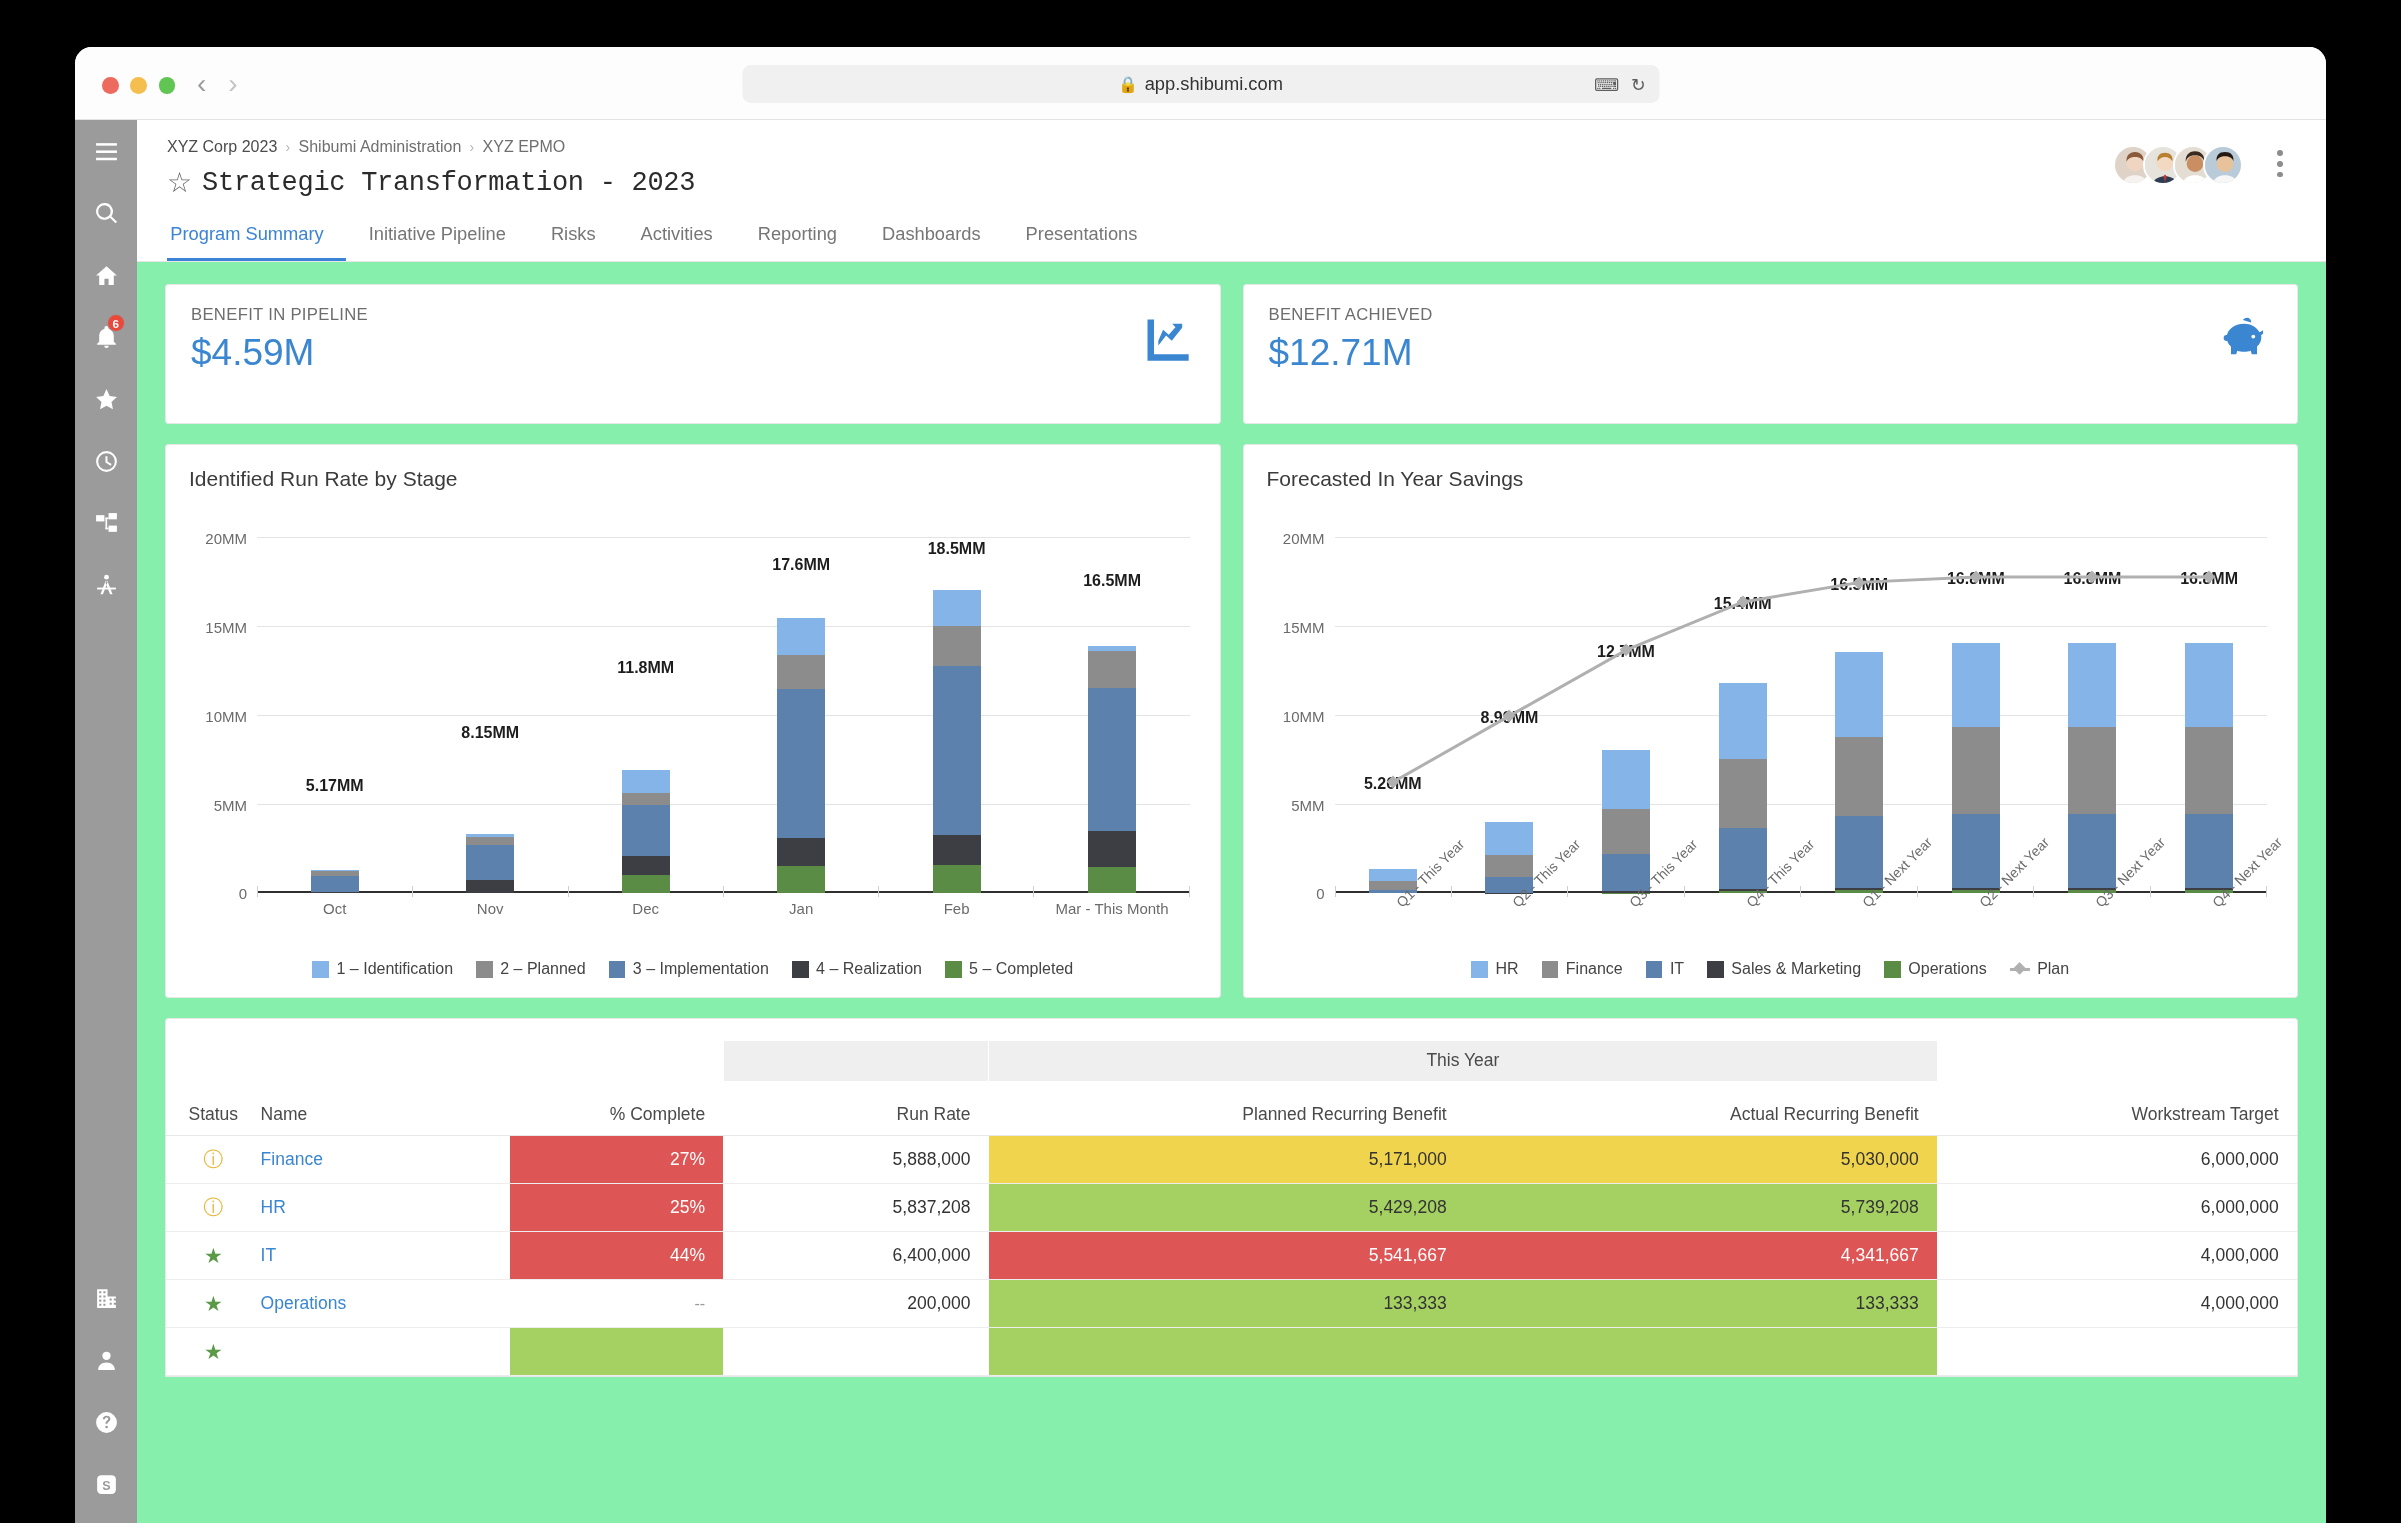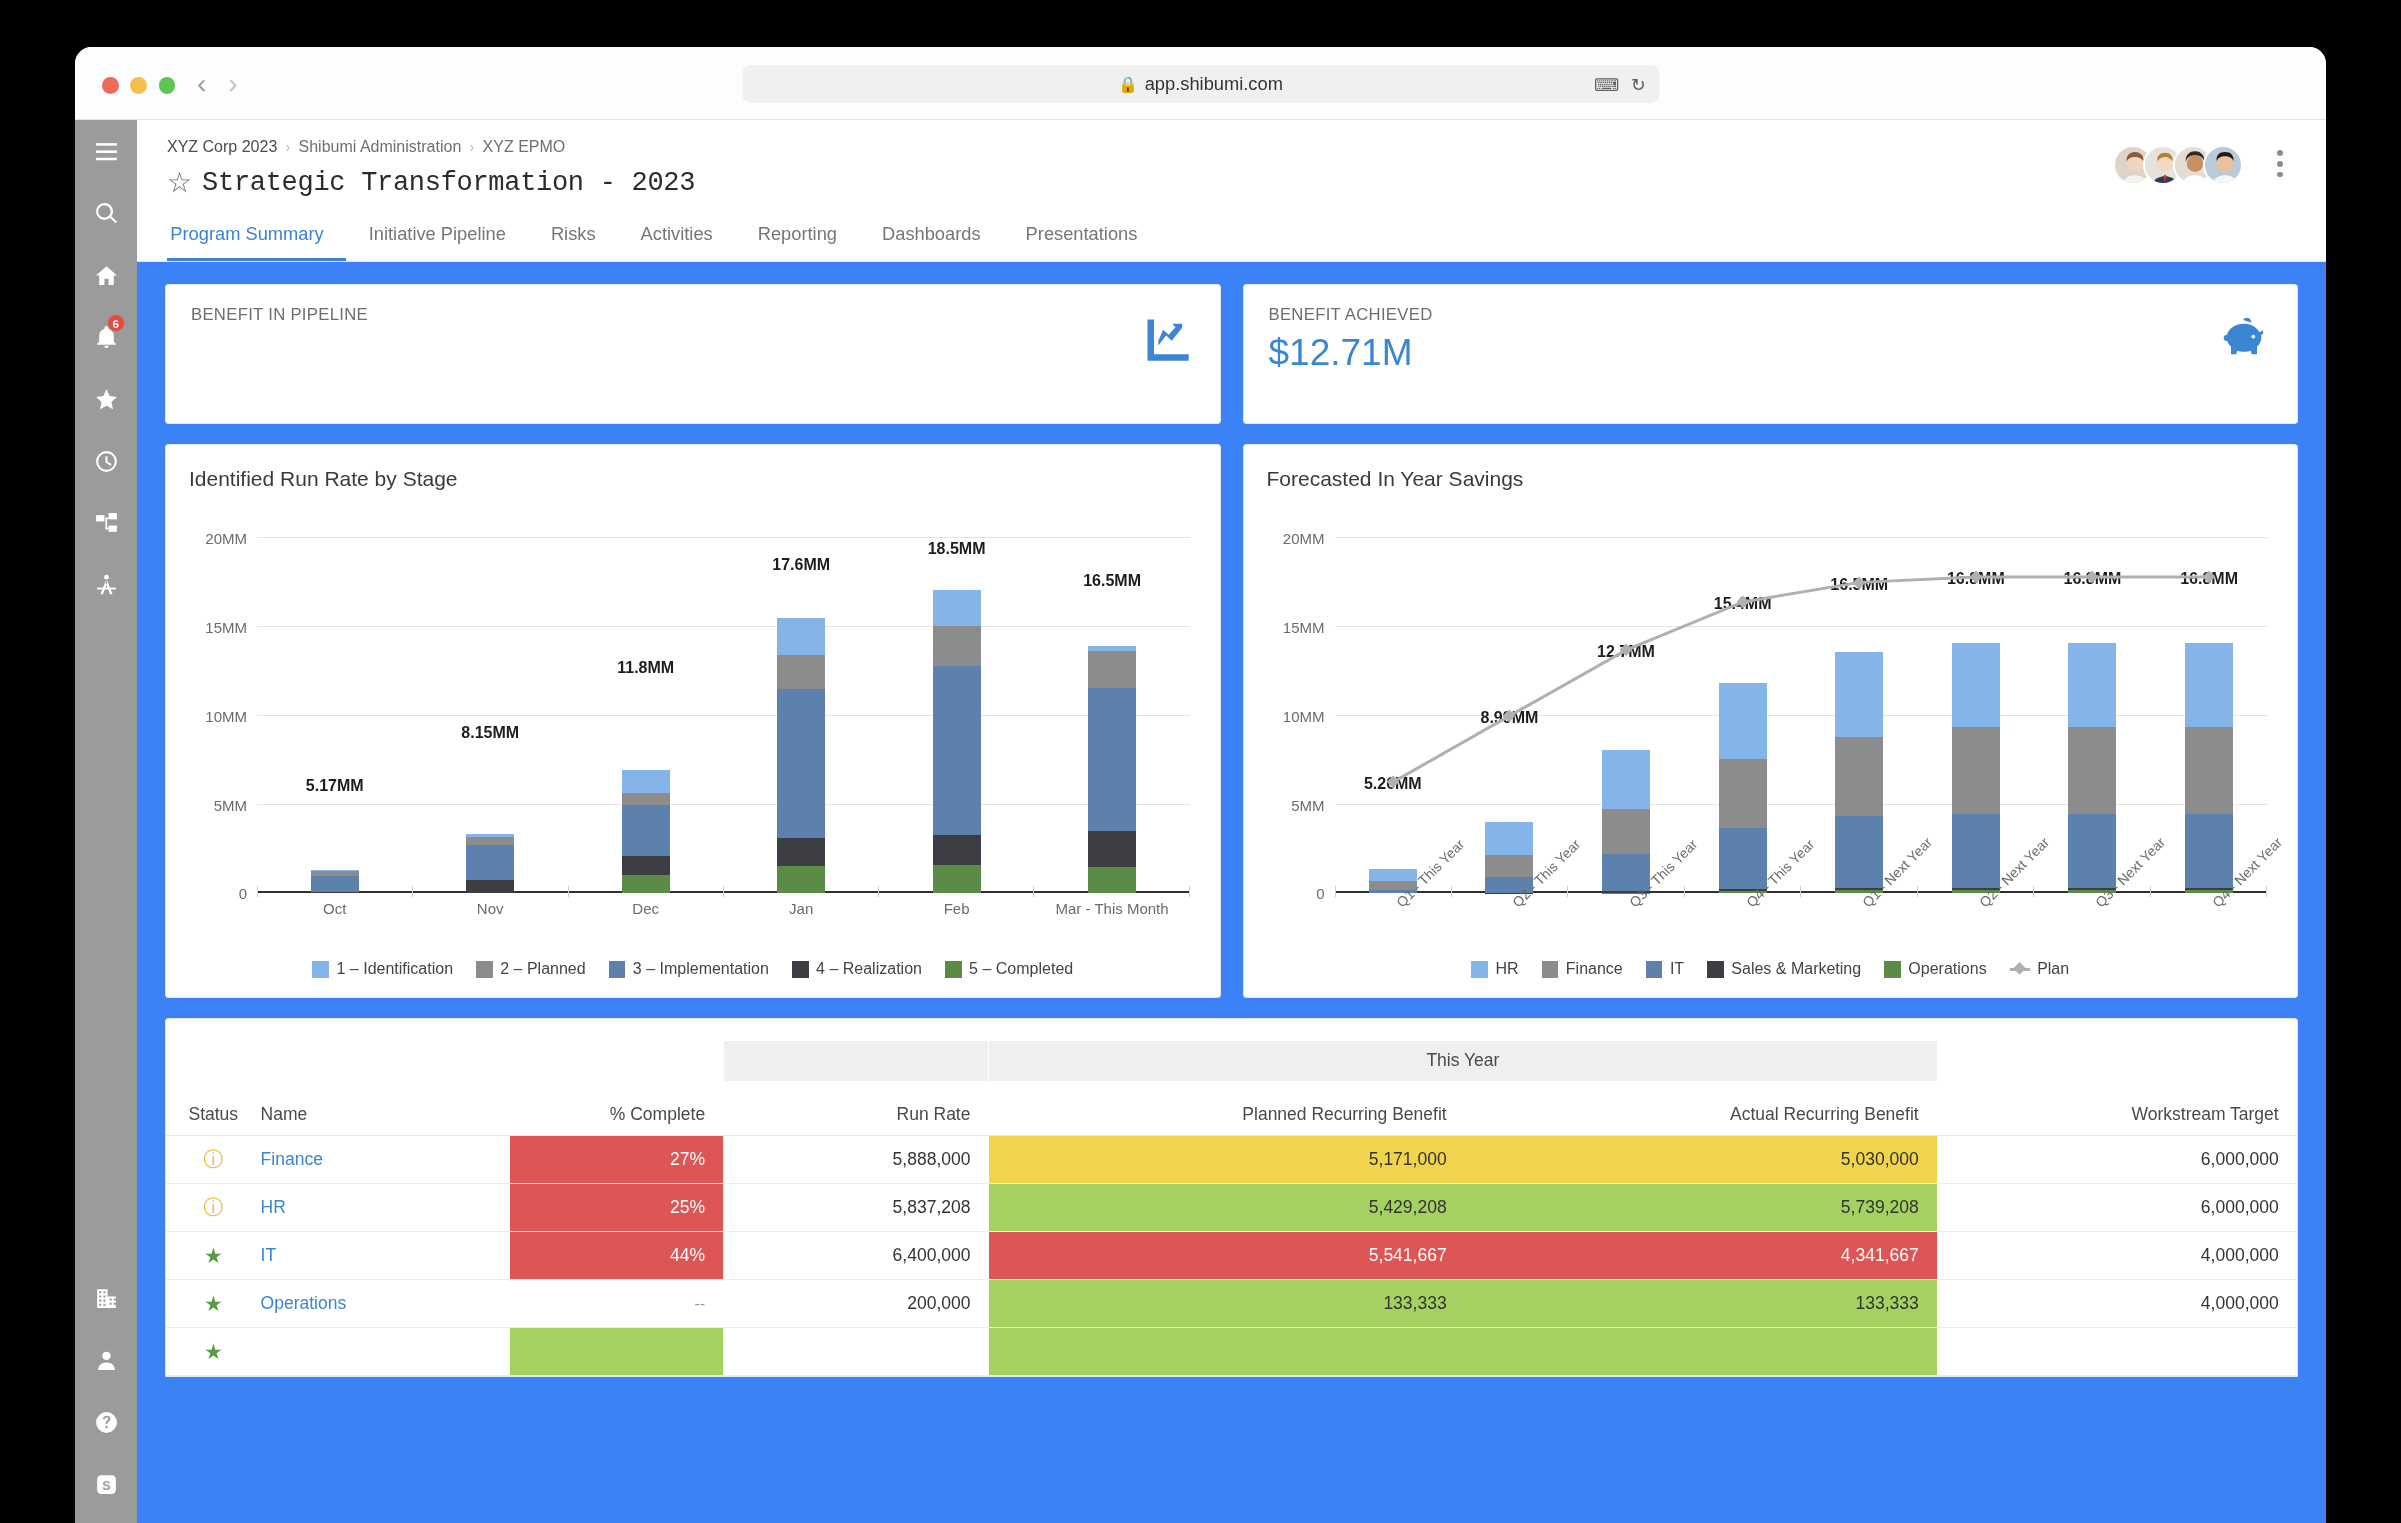--- a/index.html
+++ b/index.html
@@ -62,21 +62,21 @@
     position: absolute; right: 12.5px; top: 8.3px;
     background: #e8493a; color: #fff;
     font-size: 11.7px; font-weight: bold;
     min-width: 17.5px; height: 17.5px; border-radius: 9.2px;
     display: flex; align-items: center; justify-content: center;
     border: 1.7px solid #9b9b9b;
   }
   .sb-bottom { position: absolute; bottom: 8.3px; left: 0; }
 
   
-  .content { position: absolute; left: 62px; top: 0; right: 0; bottom: 0; background: #3b82f6; }
+  .content { position: absolute; left: 62px; top: 0; right: 0; bottom: 0; background: #86efac; }
 
   .header { background: #fff; padding: 18.3px 30px 0 30px; border-bottom: 0.8px solid #e6e6e6; }
   .breadcrumb { font-size: 16px; color: #8a8a8a; display: flex; align-items: center; gap: 8.3px; }
   .breadcrumb .crumb { color: #6f6f6f; }
   .breadcrumb .crumb.first { color: #4c4c4c; }
   .breadcrumb .sep { color: #b4b4b4; font-size: 14px; }
   .title-row { display: flex; align-items: center; gap: 10px; margin-top: 11.7px; }
   .star-outline { font-size: 28px; color: #6e6e6e; line-height: 1; }
   .page-title { font-size: 27px; color: #2b2b2b; font-weight: 400; letter-spacing: -0.3px; font-family: Liberation Mono, monospace; }
   .tabs { display: flex; gap: 0; margin-top: 20px; }
@@ -358,20 +358,21 @@
         <div class="kebab">
             <i></i>
             <i></i>
             <i></i>
           </div>
       </div>
 
       <div class="kpi-row">
         <div class="kpi">
           <div class="kpi-label">BENEFIT IN PIPELINE</div>
+          <div class="kpi-value">$4.59M</div>
           <div class="kpi-icon">
             <svg viewBox="0 0 24 24">
                 <path d="M3 3h3v16h16v3H3z"></path>
                 <path d="M8 15l3.6-4.6 2.6 2.4L19 6.8V5h-4.6l1.5 1.6-3.1 3.4-2.6-2.3L8 12.8z"></path>
               </svg>
           </div>
         </div>
         <div class="kpi">
           <div class="kpi-label">BENEFIT ACHIEVED</div>
           <div class="kpi-value">$12.71M</div>

